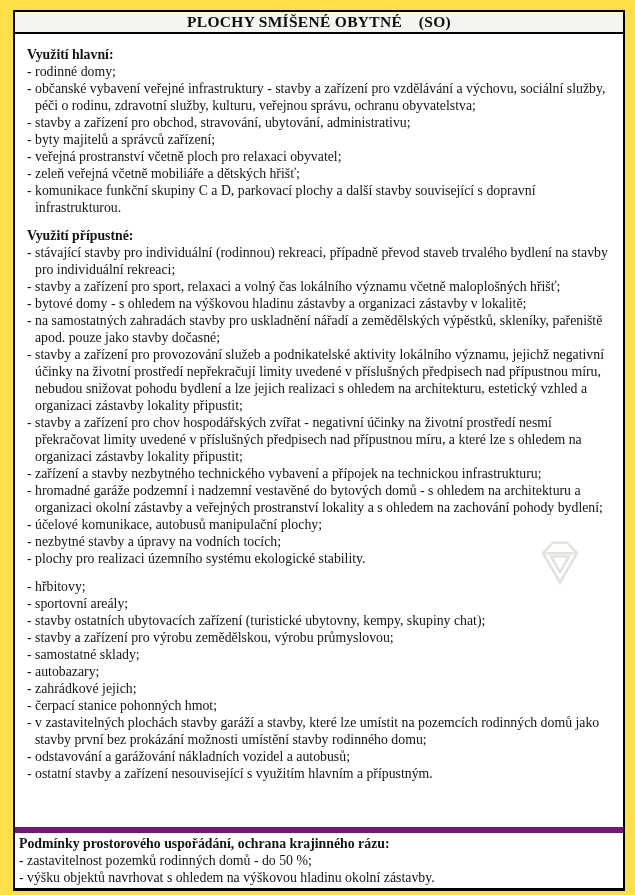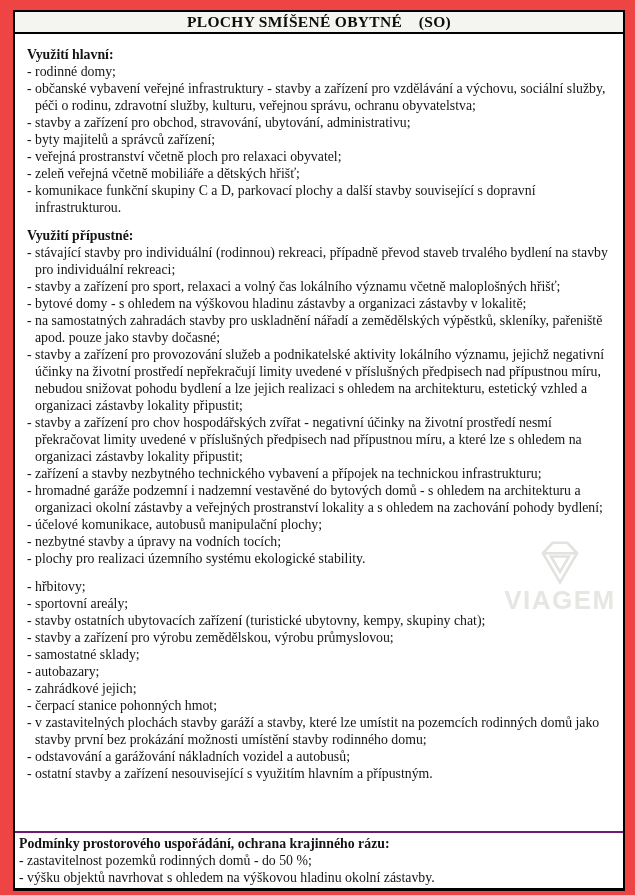--- a/index.html
+++ b/index.html
@@ -4,21 +4,21 @@
 <style>
   html, body {
     margin: 0;
     padding: 0;
     background: #ffffff;
   }
   .page {
     position: relative;
     width: 635px;
     height: 895px;
-    background: #ef4444;
+    background: #fde047;
     overflow: hidden;
     font-family: "Liberation Serif", serif;
     color: #141414;
   }
   .doc-table {
     position: absolute;
     left: 13px;
     top: 10px;
     width: 612px;
     height: 881px;
@@ -62,21 +62,21 @@
   .section + .section { margin-top: 11px; }
   .sec-heading {
     font-weight: bold;
   }
   .li {
     padding-left: 8px;
     text-indent: -8px;
   }
   .footer-cell {
     flex: 0 0 auto;
-    border-top: 2px solid #701a75;
+    border-top: 6px solid #701a75;
     padding: 2px 22px 2px 4px;
     font-size: 13.8px;
     line-height: 17px;
     overflow: hidden;
   }
   .watermark {
     position: absolute;
     z-index: 0;
     top: 505px;
     right: 0px;
@@ -107,21 +107,20 @@
       <span class="doc-title">PLOCHY SMÍŠENÉ OBYTNÉ    (SO)</span>
     </div>
 
     <div class="body-cell">
       <div class="watermark">
         <svg class="wm-gem" width="52" height="48" viewBox="0 0 64 58" fill="none" stroke="#e2e2df" stroke-width="3.2" stroke-linejoin="miter">
           <path d="M11 17 L23 4 L41 4 L53 17 L32 53 Z"></path>
           <path d="M11 17 L53 17"></path>
           <path d="M21 21 L32 40 L43 21 Z"></path>
         </svg>
-        <div class="wm-text">VIAGEM</div>
       </div>
       <div class="body-text">
           <div class="section">
             <div class="sec-heading">Využití hlavní:</div>
             <div class="li">- rodinné domy;</div>
             <div class="li">- občanské vybavení veřejné infrastruktury - stavby a zařízení pro vzdělávání a výchovu, sociální služby, péči o rodinu, zdravotní služby, kulturu, veřejnou správu, ochranu obyvatelstva;</div>
             <div class="li">- stavby a zařízení pro obchod, stravování, ubytování, administrativu;</div>
             <div class="li">- byty majitelů a správců zařízení;</div>
             <div class="li">- veřejná prostranství včetně ploch pro relaxaci obyvatel;</div>
             <div class="li">- zeleň veřejná včetně mobiliáře a dětských hřišť;</div>

